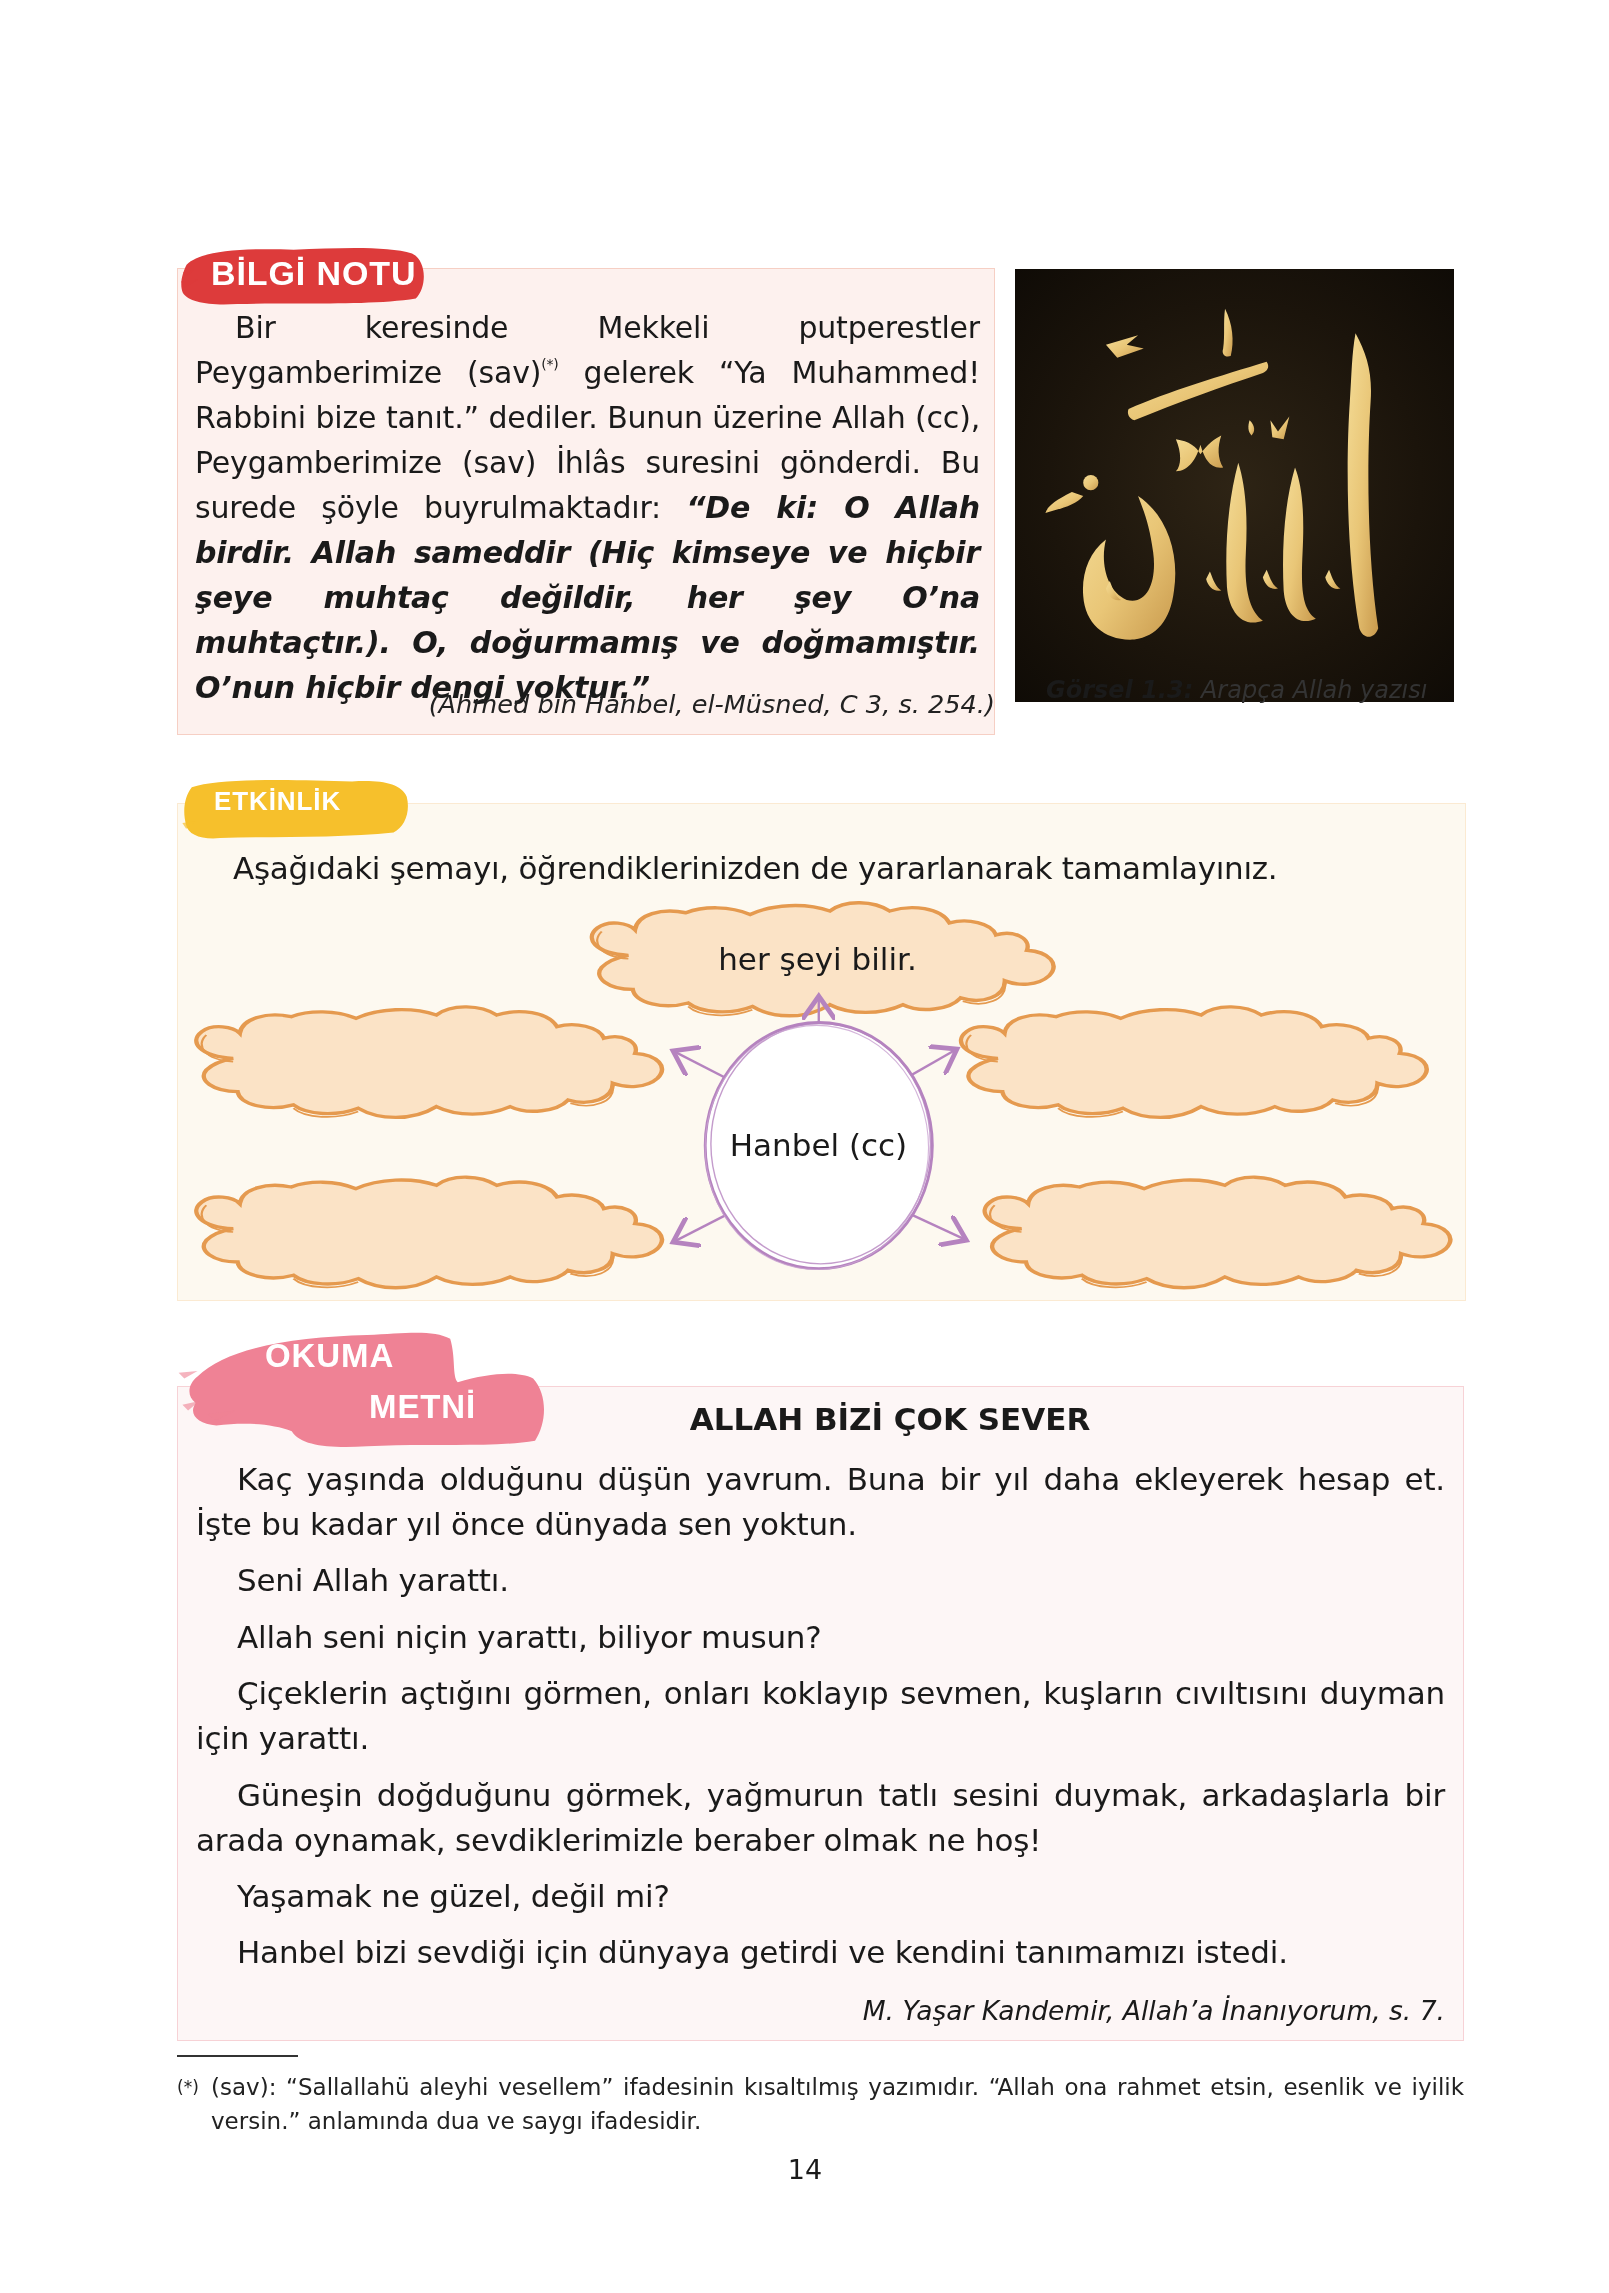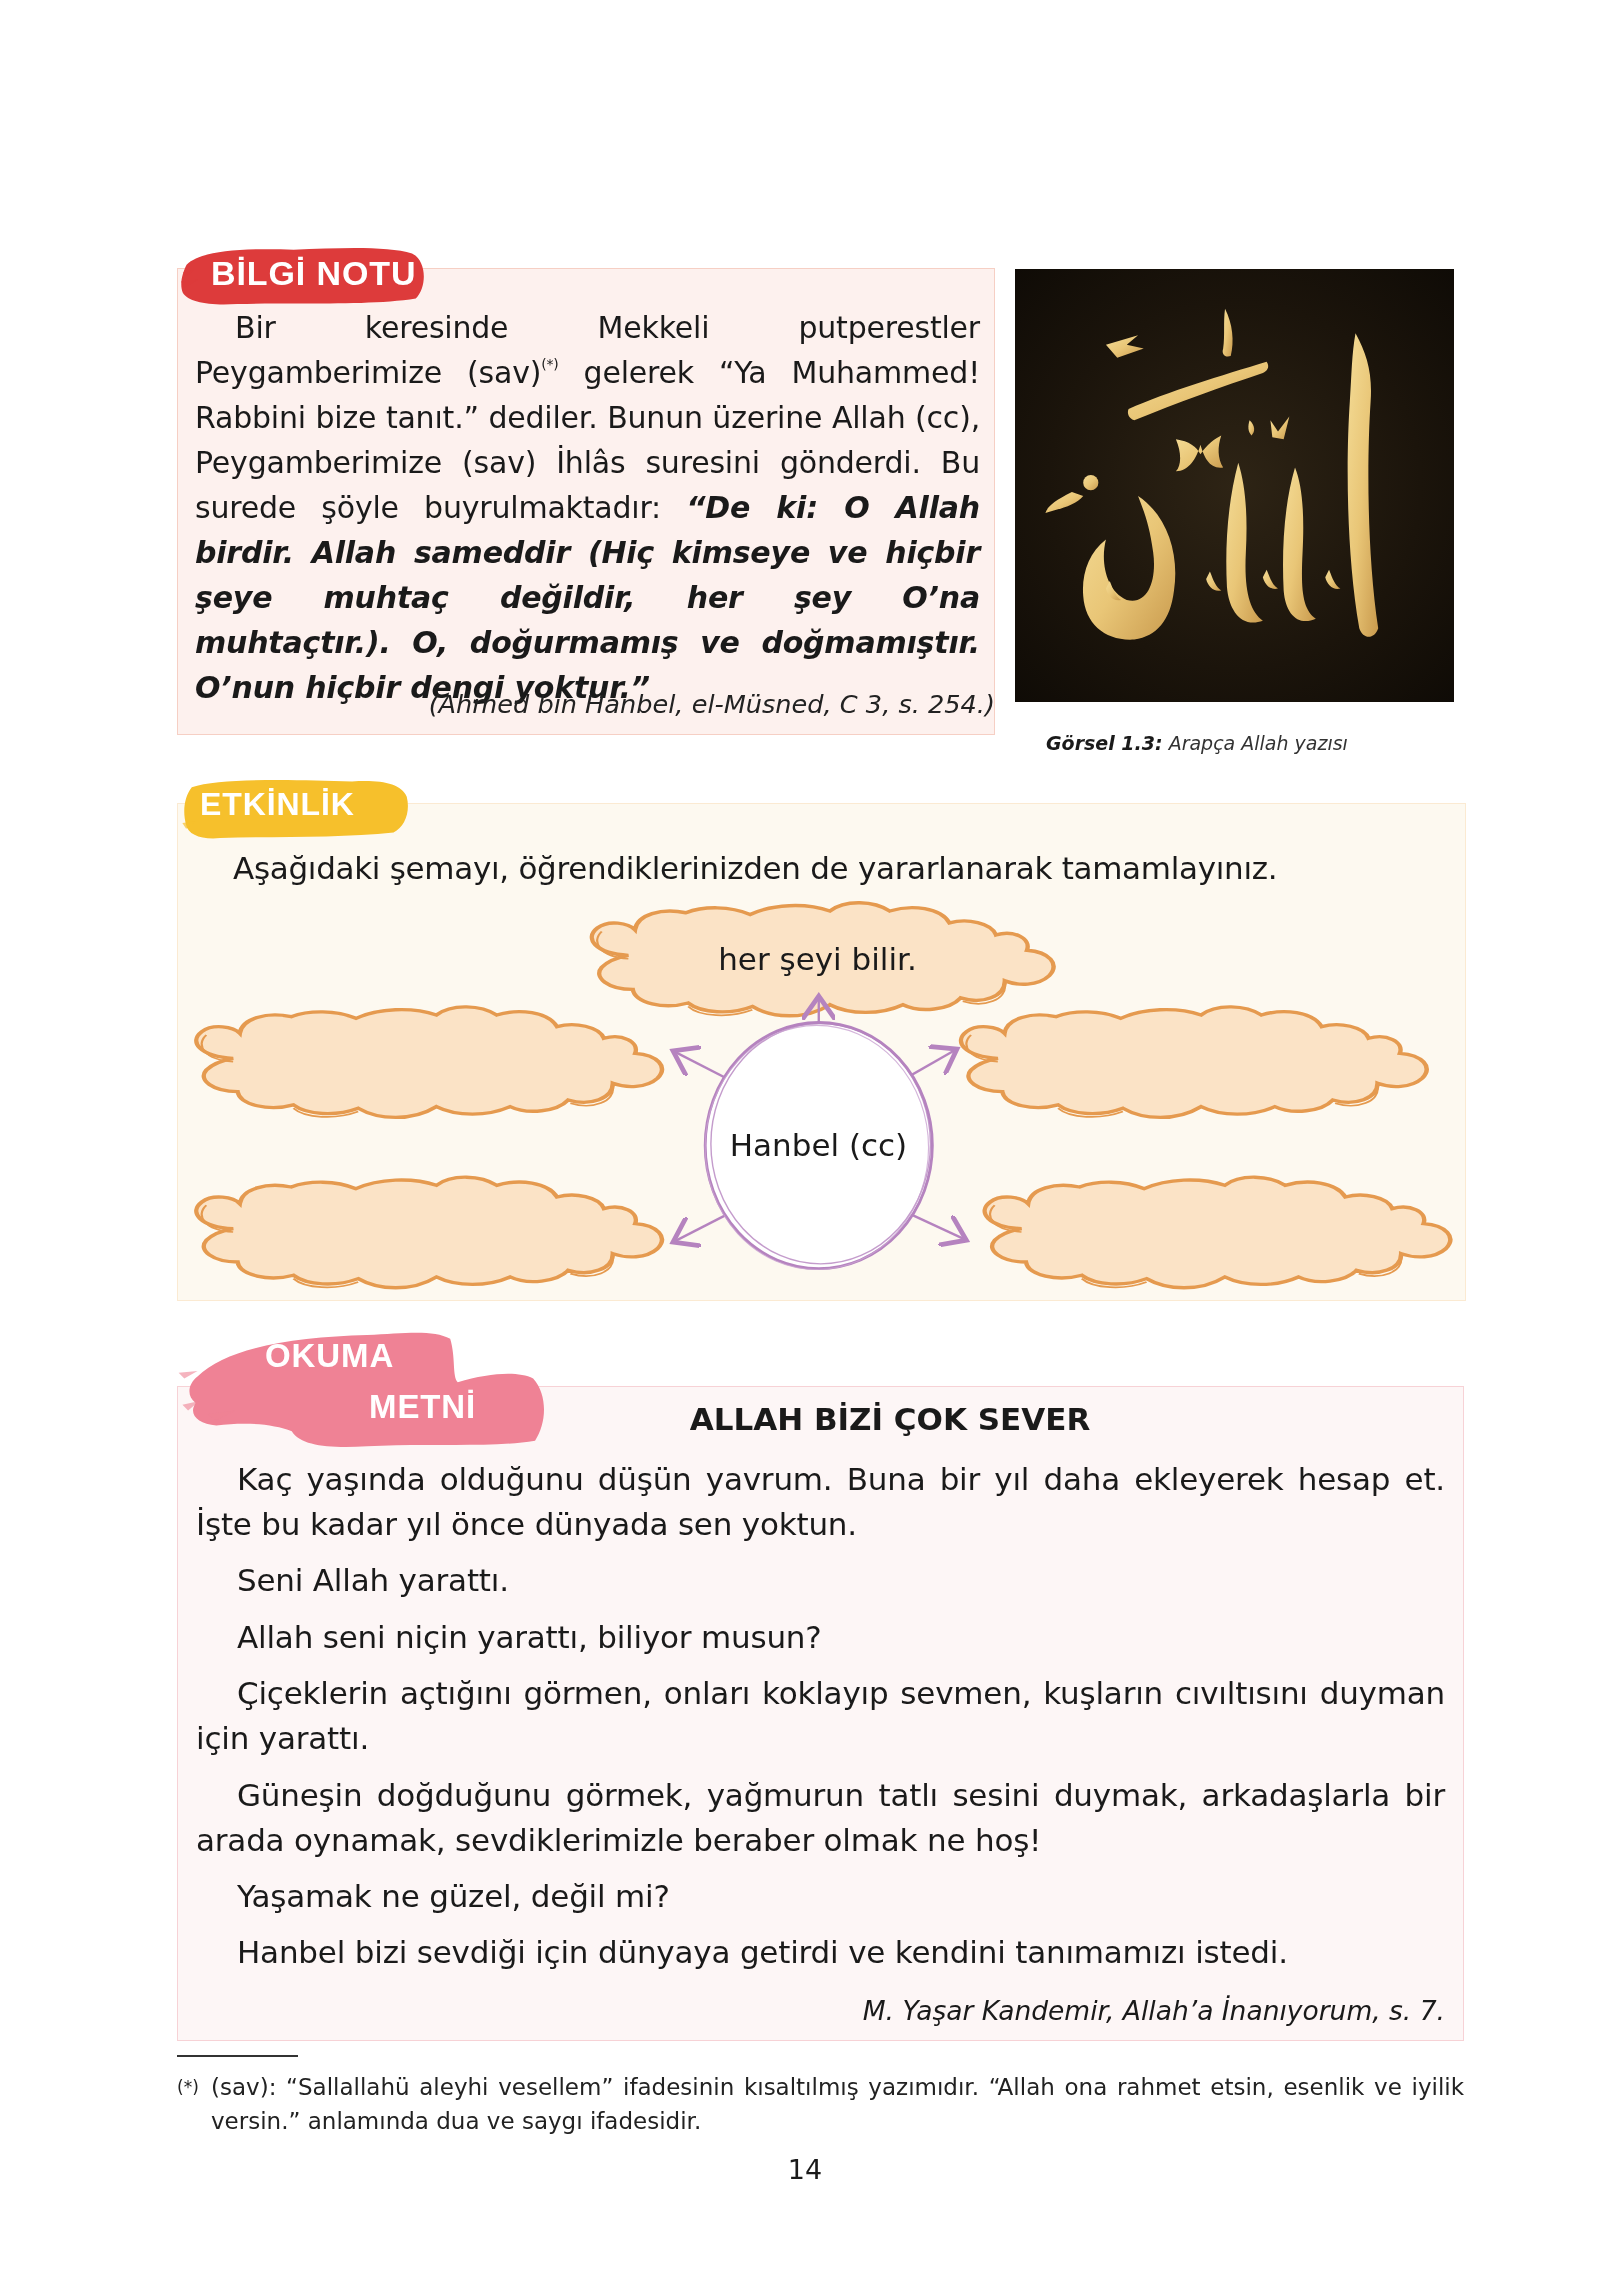--- a/index.html
+++ b/index.html
@@ -18,29 +18,29 @@
   .bilgi-text { left:195px; top:305px; width:785px; font-size:30px; line-height:45px;
      text-align:justify; letter-spacing:-0.2px; }
   .bilgi-text p { margin:0; text-indent:40px; }
   .bilgi-text .q { font-weight:bold; font-style:italic; }
   .bilgi-text sup { font-size:14px; vertical-align:top; line-height:28px; }
   .bilgi-src { right:615px; top:689px; font-style:italic; font-size:25.6px; color:#222; }
 
   
   .allah-img { left:1015px; top:269px; width:439px; height:433px;
      background:radial-gradient(ellipse at center, #2e2415 0%, #1b140b 60%, #0f0b06 100%); }
-  .caption { left:1046px; top:732px; font-size:19px; color:#1a1a1a; }
+  .caption { left:1046px; top:676px; font-size:24px; color:#1a1a1a; }
   .caption b { font-style:italic; }
   .caption i { font-style:italic; color:#333; }
 
   
   .etk-box { left:177px; top:803px; width:1289px; height:498px;
      background:#fdf9f0; border:1.9px solid #fbead2; box-sizing:border-box; }
   .etk-badge { left:182px; top:774px; width:227px; height:66px; }
-  .etk-badge .txt { position:absolute; left:18px; top:12.3px; font-size:32px; }
+  .etk-badge .txt { position:absolute; left:32px; top:12.3px; font-size:26px; }
   .etk-instr { left:233px; top:850px; font-size:31px; letter-spacing:-0.3px; }
   .diagram { left:179px; top:890px; width:1289px; height:407px; }
   .cloud-label { position:absolute; font-size:31px; color:#1a1a1a; text-align:center; }
 
   
   .okuma-box { left:177px; top:1386px; width:1287px; height:655px;
      background:#fdf6f6; border:1.9px solid #f7d2d6; box-sizing:border-box; }
   .okuma-badge { left:178px; top:1320px; width:369px; height:132px; }
   .okuma-badge .t1 { position:absolute; left:87px; top:17px; font-size:33px; }
   .okuma-badge .t2 { position:absolute; left:191px; top:68px; font-size:33px; }

